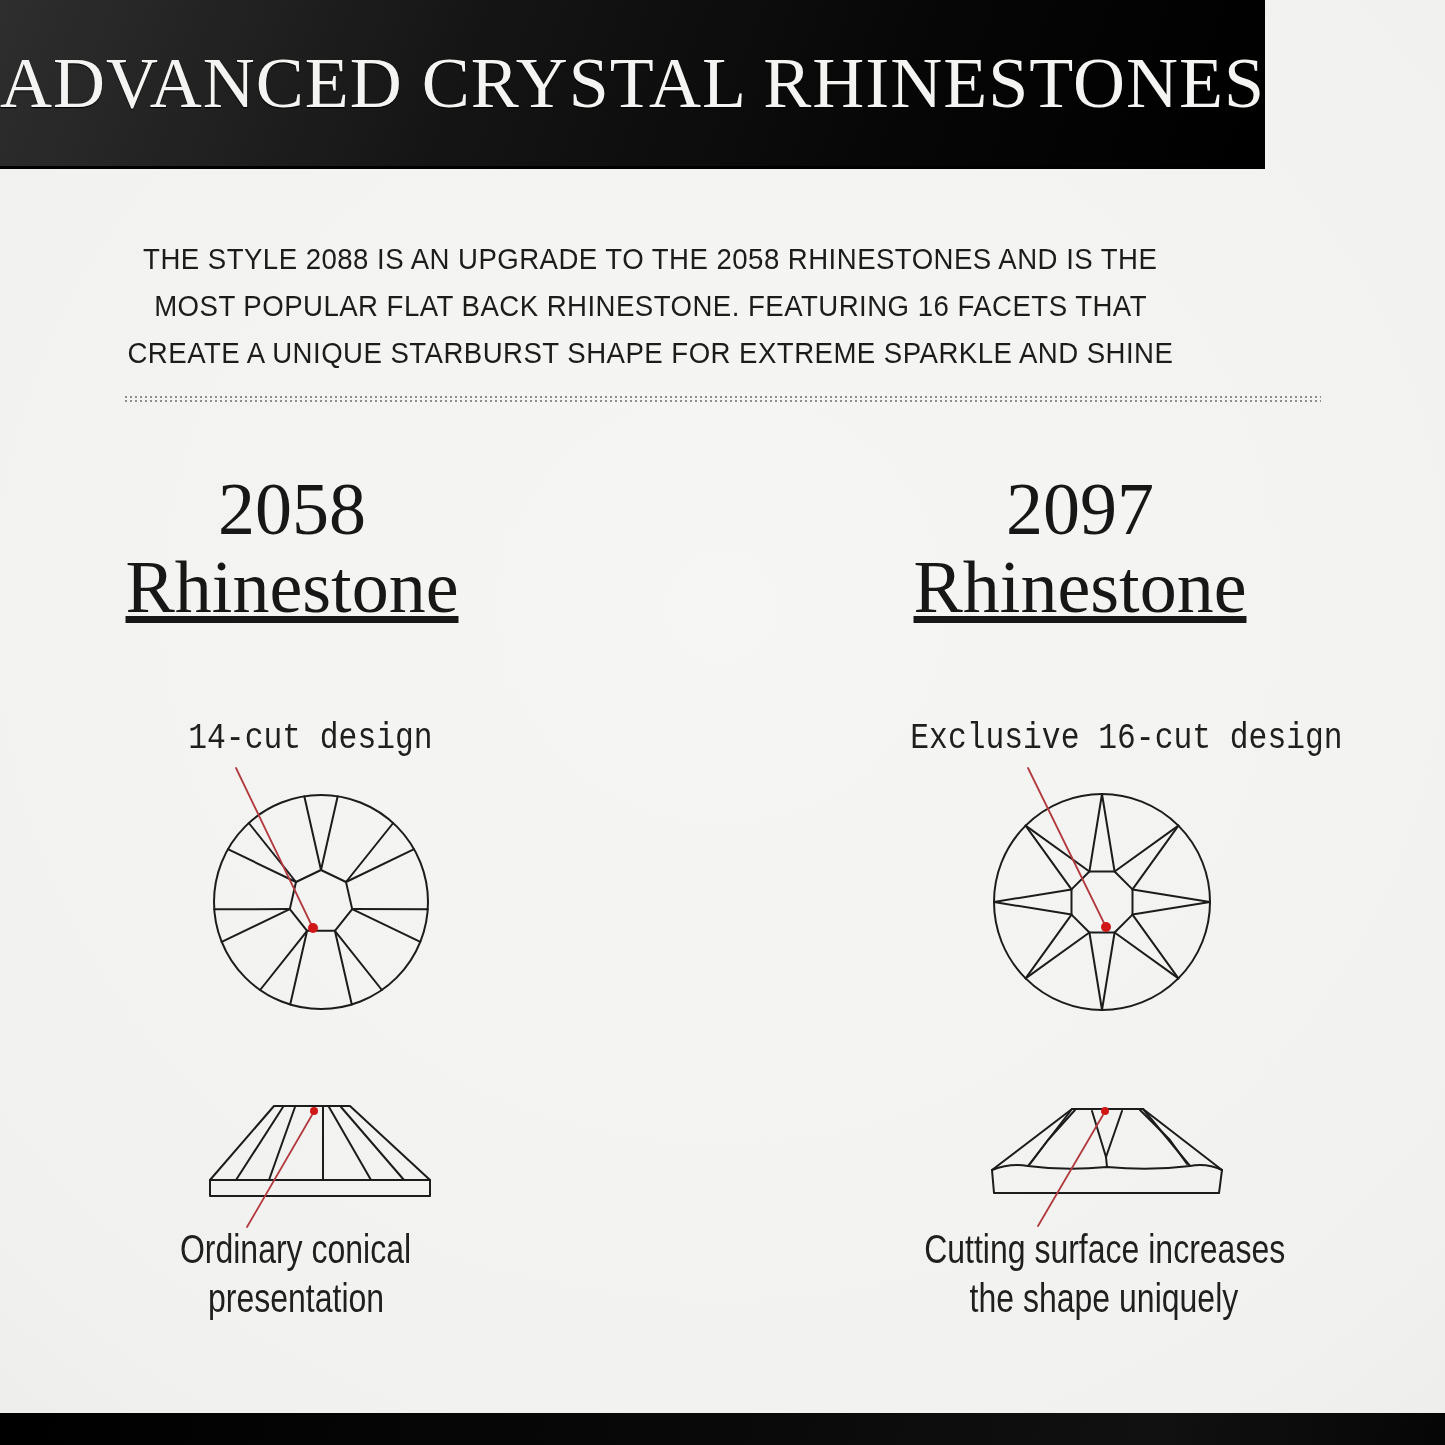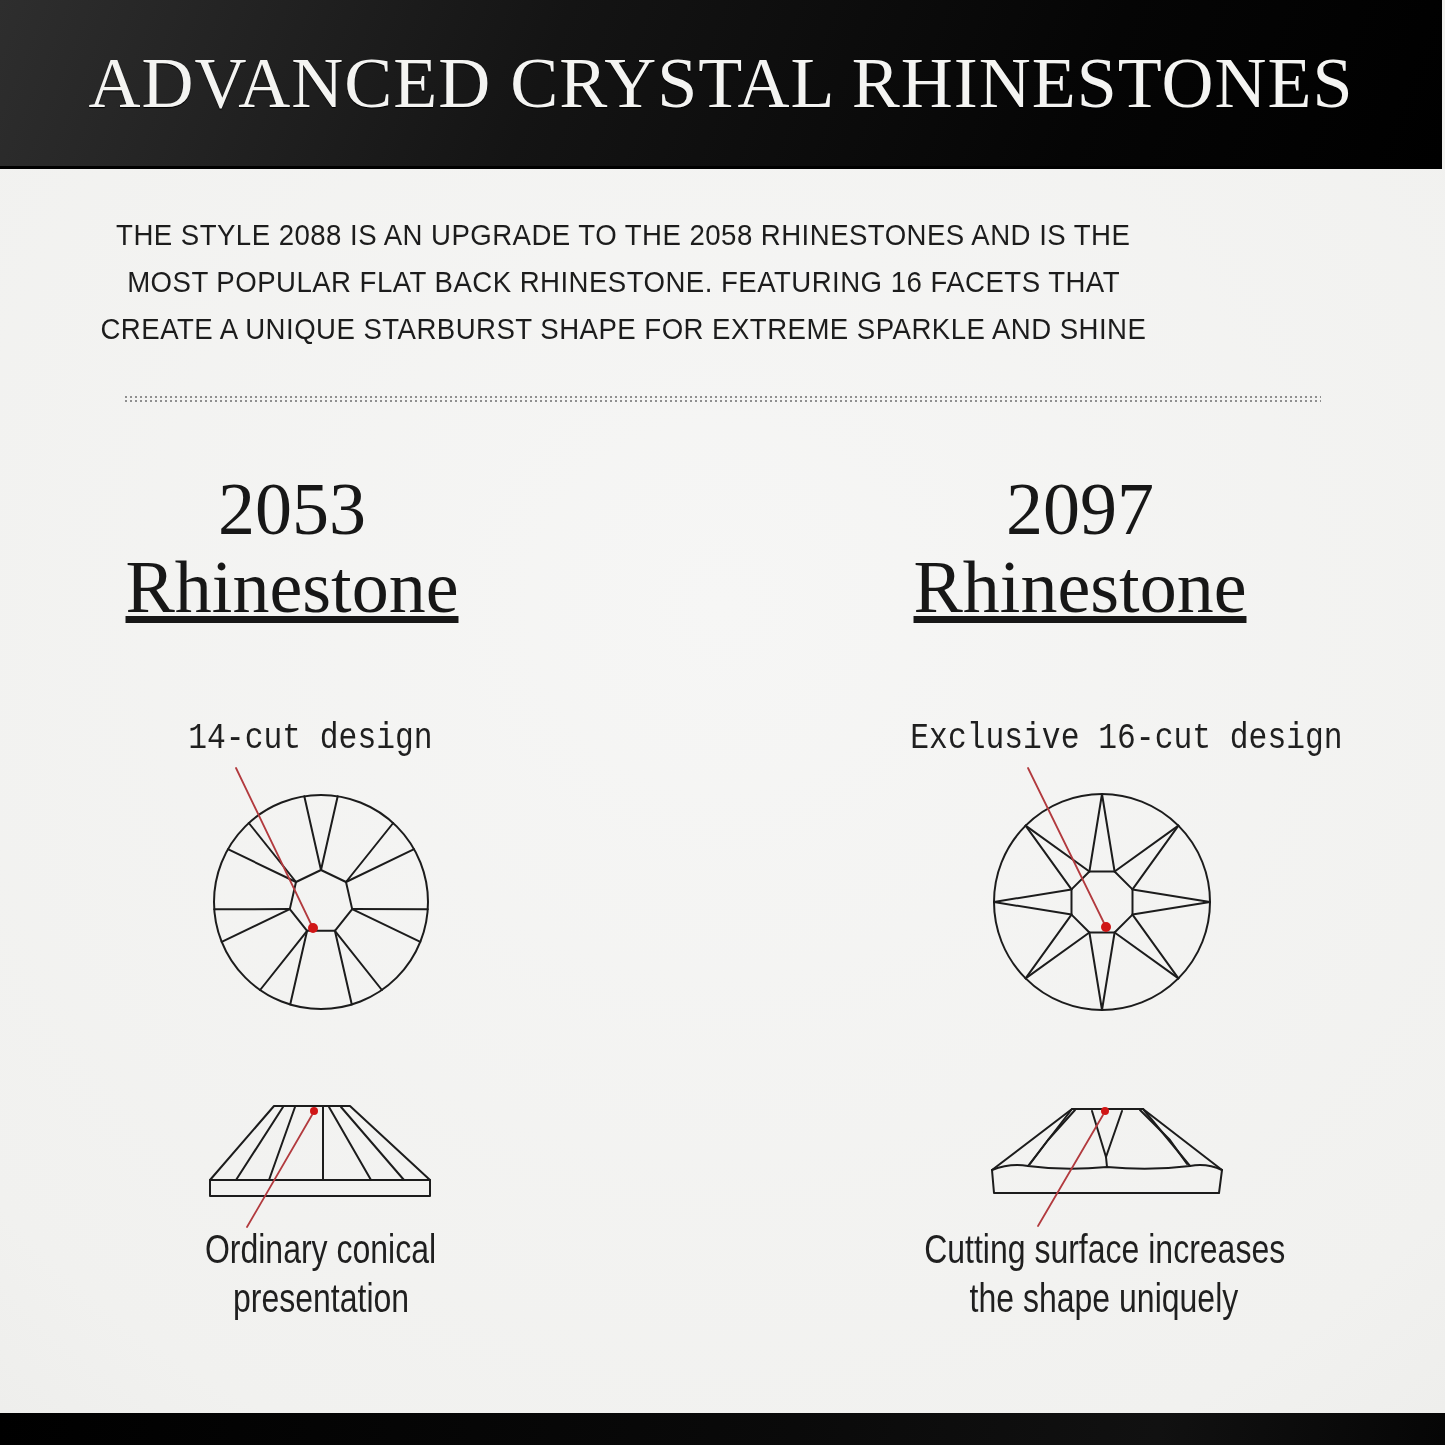--- a/index.html
+++ b/index.html
@@ -4,32 +4,32 @@
 <style>
   html,body{margin:0;padding:0;}
   body{
     width:1445px;height:1445px;position:relative;overflow:hidden;
     background:radial-gradient(120% 115% at 50% 42%, #f6f6f5 0%, #f1f1ef 55%, #e7e7e5 85%, #dcdcda 100%);
     font-family:"Liberation Sans", sans-serif;color:#1b1b1b;
   }
   .abs{position:absolute;}
   
   .banner{
-    left:0;top:0;width:1442px;height:166px;
+    left:0;top:0;width:1265px;height:166px;
     background:linear-gradient(112deg,#2e2e2e 0%,#141414 38%,#050505 75%,#000 100%);
     border-bottom:3px solid #000;
     display:flex;align-items:center;justify-content:center;
   }
   .banner-title{
     font-family:"Liberation Serif", serif;
     font-size:72px;letter-spacing:1px;color:#f4f4f2;white-space:nowrap;
     text-shadow:0 1px 1px #000;
   }
   
-  .intro{left:0;top:214px;width:1247px;text-align:center;}
+  .intro{left:0;top:238px;width:1247px;text-align:center;padding-left:27px;}
   .intro-line{line-height:42px;white-space:nowrap;}
   .cond92{display:inline-block;transform:scaleX(0.92);transform-origin:50% 50%;
     font-size:30px;color:#1c1c1c;letter-spacing:0.5px;}
   
   .divider{
     left:125px;top:396px;width:1196px;height:6px;
     background:
       repeating-linear-gradient(90deg,#8f8f8f 0 2px,rgba(0,0,0,0) 2px 5px) left top/100% 2px no-repeat,
       repeating-linear-gradient(90deg,#8f8f8f 0 2px,rgba(0,0,0,0) 2px 5px) left bottom/100% 2px no-repeat;
   }
@@ -43,21 +43,21 @@
   
   .toplabel{top:717px;width:440px;text-align:center;line-height:44px;white-space:nowrap;font-family:Liberation Mono, monospace;}
   .toplabel .cond87{display:inline-block;transform:scaleX(0.87);transform-origin:50% 50%;
     font-size:36px;color:#1f1f1f;}
   .toplabel-left{left:90px;}
   .toplabel-right{left:878px;}
   .bottomlabel{top:1229px;width:450px;text-align:center;}
   .bottomlabel div{line-height:41px;white-space:nowrap;}
   .cond80{display:inline-block;transform:scaleX(0.80);transform-origin:50% 50%;
     font-size:40px;color:#1f1f1f;}
-  .bottomlabel-left{left:96px;}
+  .bottomlabel-left{left:71px;}
   .bottomlabel-right{left:879px;}
   
   svg line, svg circle, svg polygon, svg path{
     stroke:#1c1c1c;stroke-width:2;fill:none;stroke-linecap:round;stroke-linejoin:round;
   }
   .overlay{left:0;top:0;width:1445px;height:1445px;pointer-events:none;}
   .overlay line{stroke:#b23a3e;stroke-width:1.8;}
   .overlay circle{fill:#d01616;stroke:none;}
   
   .footer{
@@ -74,21 +74,21 @@
 
 <div class="abs intro">
   <div class="intro-line"><span class="cond92">THE STYLE 2088 IS AN UPGRADE TO THE 2058 RHINESTONES AND IS THE</span></div>
   <div class="intro-line"><span class="cond92">MOST POPULAR FLAT BACK RHINESTONE. FEATURING 16 FACETS THAT</span></div>
   <div class="intro-line"><span class="cond92">CREATE A UNIQUE STARBURST SHAPE FOR EXTREME SPARKLE AND SHINE</span></div>
 </div>
 
 <div class="abs divider"></div>
 
 <div class="abs heading heading-left">
-  <div class="num">2053</div>
+  <div class="num">2058</div>
   <div class="word">Rhinestone</div>
 </div>
 <div class="abs heading heading-right">
   <div class="num">2097</div>
   <div class="word">Rhinestone</div>
 </div>
 
 <div class="abs toplabel toplabel-left">
   <span class="cond87">14-cut design</span>
 </div>

